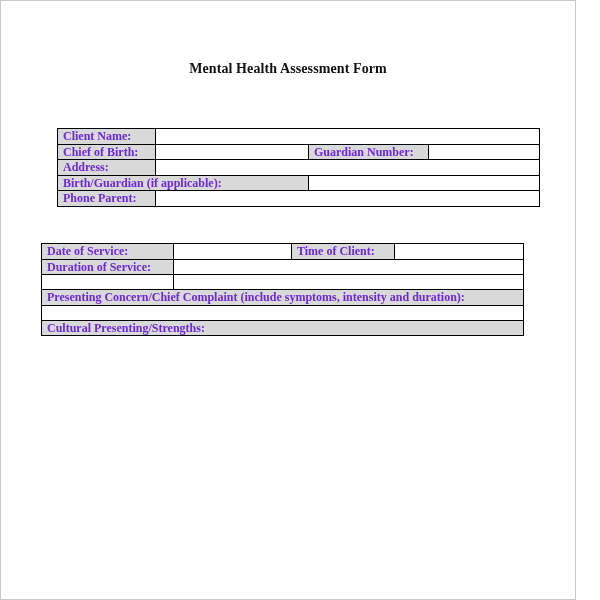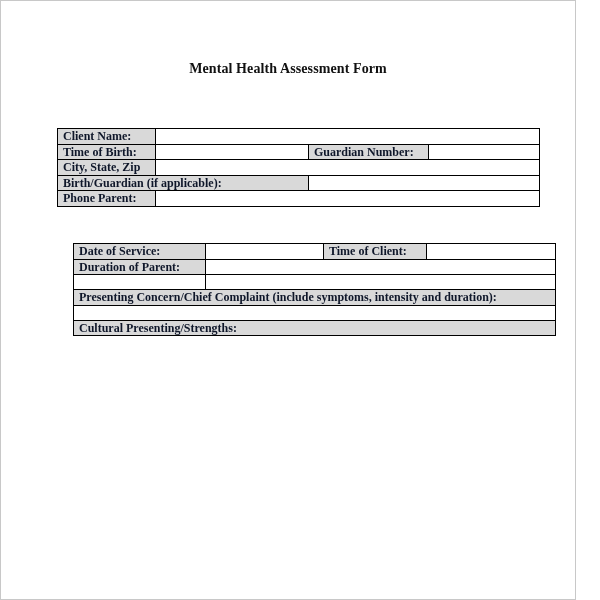--- a/index.html
+++ b/index.html
@@ -29,31 +29,31 @@
     color: #111111;
     letter-spacing: 0.1px;
   }
   table.tbl {
     position: absolute;
     border-collapse: collapse;
     table-layout: fixed;
     width: 482px;
   }
   table.t1 { left: 56px; top: 127px; }
-  table.t2 { left: 72px; top: 242px; }
+  table.t2 { left: 40px; top: 242px; }
   table.tbl td {
     border: 1.5px solid #000000;
     padding: 1px 2px 1px 5px;
     height: 12px;
     font-size: 12px;
     line-height: 1.05;
     vertical-align: middle;
     white-space: nowrap;
     overflow: hidden;
-    color: #0f172a;
+    color: #6d28d9;
   }
   td.lbl {
     background: #d9d9d9;
     font-weight: bold;
   }
   td.val { background: #ffffff; }
   td.big { height: 212px; vertical-align: top; }
   td.wide-hdr { font-size: 11.5px; }
 </style>
 </head>
@@ -69,27 +69,27 @@
         <col style="width:153px">
         <col style="width:120px">
         <col style="width:111px">
     </colgroup>
     <tbody>
         <tr>
       <td class="lbl">Client Name:</td>
       <td class="val" colspan="3"></td>
     </tr>
     <tr>
-      <td class="lbl">Time of Birth:</td>
+      <td class="lbl">Chief of Birth:</td>
       <td class="val"></td>
       <td class="lbl">Guardian Number:</td>
       <td class="val"></td>
     </tr>
     <tr>
-      <td class="lbl">City, State, Zip</td>
+      <td class="lbl">Address:</td>
       <td class="val" colspan="3"></td>
     </tr>
     <tr>
       <td class="lbl" colspan="2">Birth/Guardian (if applicable):</td>
       <td class="val" colspan="2"></td>
     </tr>
     <tr>
       <td class="lbl">Phone Parent:</td>
       <td class="val" colspan="3"></td>
     </tr>
@@ -104,21 +104,21 @@
         <col style="width:129px">
     </colgroup>
     <tbody>
         <tr>
       <td class="lbl">Date of Service:</td>
       <td class="val"></td>
       <td class="lbl">Time of Client:</td>
       <td class="val"></td>
     </tr>
     <tr>
-      <td class="lbl">Duration of Parent:</td>
+      <td class="lbl">Duration of Service:</td>
       <td class="val" colspan="3"></td>
     </tr>
     <tr>
       <td class="val"></td>
       <td class="val" colspan="3"></td>
     </tr>
     <tr>
       <td class="lbl wide-hdr" colspan="4">Presenting Concern/Chief Complaint (include symptoms, intensity and duration):</td>
     </tr>
     <tr>

